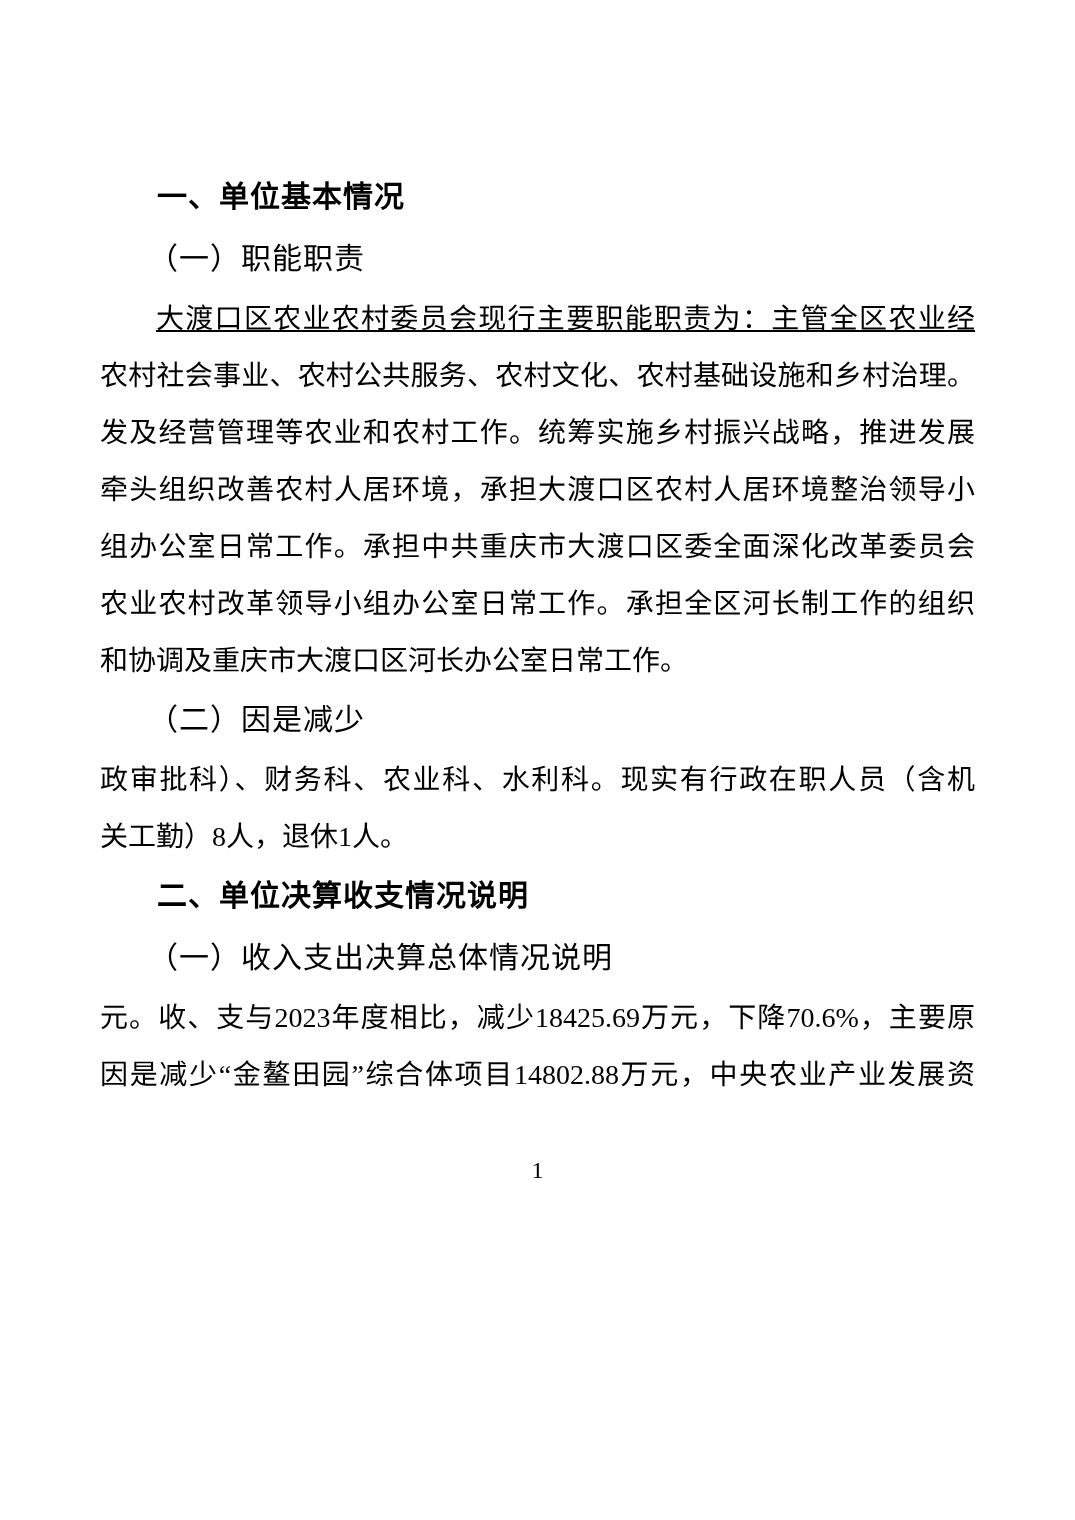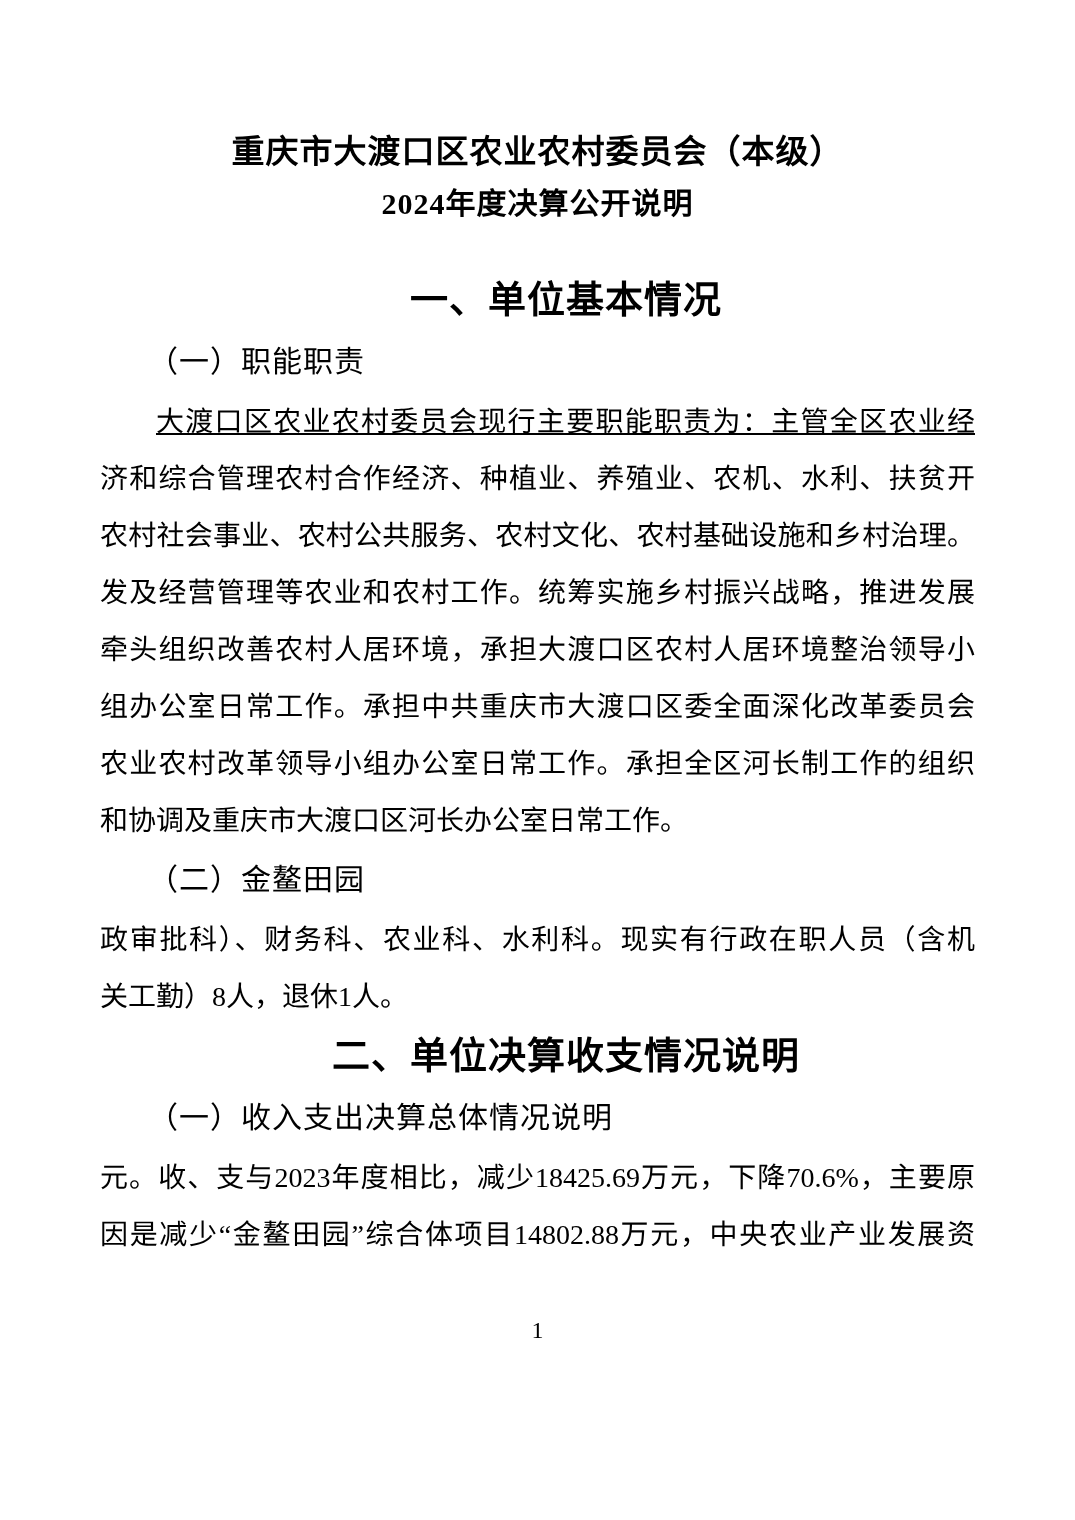--- a/index.html
+++ b/index.html
@@ -48,26 +48,25 @@
     text-align-last: justify;
     text-justify: inter-ideograph;
   }
   .indent {
     text-indent: 56px;
     text-decoration: underline;
   }
   .h-num {
     font-family: "Liberation Sans", "DejaVu Sans", sans-serif;
     font-weight: bold;
-    font-size: 38px;
+    font-size: 30px;
     height: 62px;
     line-height: 62px;
     text-indent: 57px;
     letter-spacing: 1px;
-    text-align: center;
   }
   .h-sub {
     font-weight: normal;
     font-size: 30px;
     height: 62px;
     line-height: 62px;
     text-indent: 48px;
     letter-spacing: 1px;
   }
   .lead-bold {
@@ -78,43 +77,38 @@
     margin-top: 52px;
     font-size: 24px;
     line-height: 30px;
   }
 </style>
 </head>
 <body>
 
 <div class="page">
 
-  <div class="doc-title">
-    <div class="title-line-1">重庆市大渡口区农业农村委员会（本级）</div>
-    <div class="title-line-2">2024年度决算公开说明</div>
-  </div>
 
   <div class="content">
 
     <div class="h-num">一、单位基本情况</div>
 
     <div class="h-sub">（一）职能职责</div>
 
     <div>
       <div class="line just indent">大渡口区农业农村委员会现行主要职能职责为：主管全区农业经</div>
-      <div class="line just">济和综合管理农村合作经济、种植业、养殖业、农机、水利、扶贫开</div>
       <div class="line just">农村社会事业、农村公共服务、农村文化、农村基础设施和乡村治理。</div>
       <div class="line just">发及经营管理等农业和农村工作。统筹实施乡村振兴战略，推进发展</div>
       <div class="line just">牵头组织改善农村人居环境，承担大渡口区农村人居环境整治领导小</div>
       <div class="line just">组办公室日常工作。承担中共重庆市大渡口区委全面深化改革委员会</div>
       <div class="line just">农业农村改革领导小组办公室日常工作。承担全区河长制工作的组织</div>
       <div class="line">和协调及重庆市大渡口区河长办公室日常工作。</div>
     </div>
 
-    <div class="h-sub">（二）金鳌田园</div>
+    <div class="h-sub">（二）因是减少</div>
 
     <div>
       <div class="line just">政审批科）、财务科、农业科、水利科。现实有行政在职人员（含机</div>
       <div class="line">关工勤）8人，退休1人。</div>
     </div>
 
     <div class="h-num">二、单位决算收支情况说明</div>
 
     <div class="h-sub">（一）收入支出决算总体情况说明</div>
 

